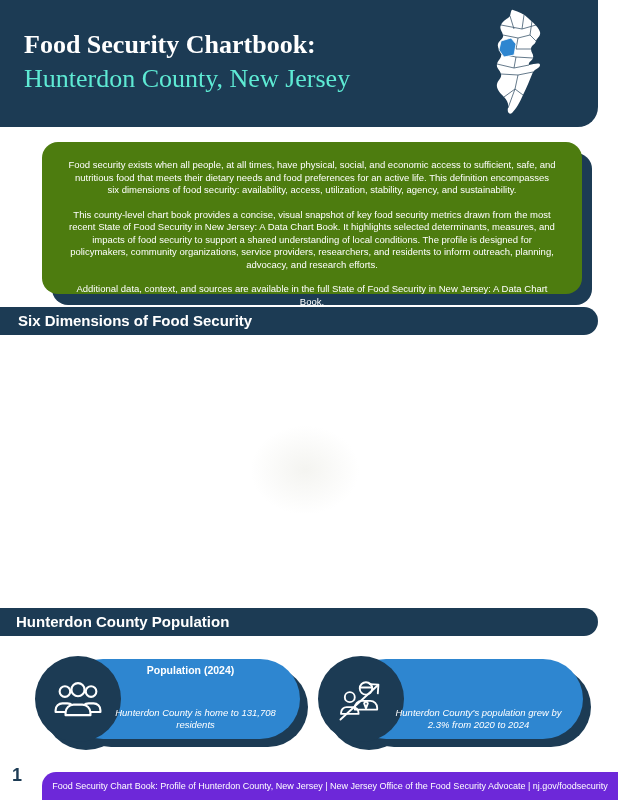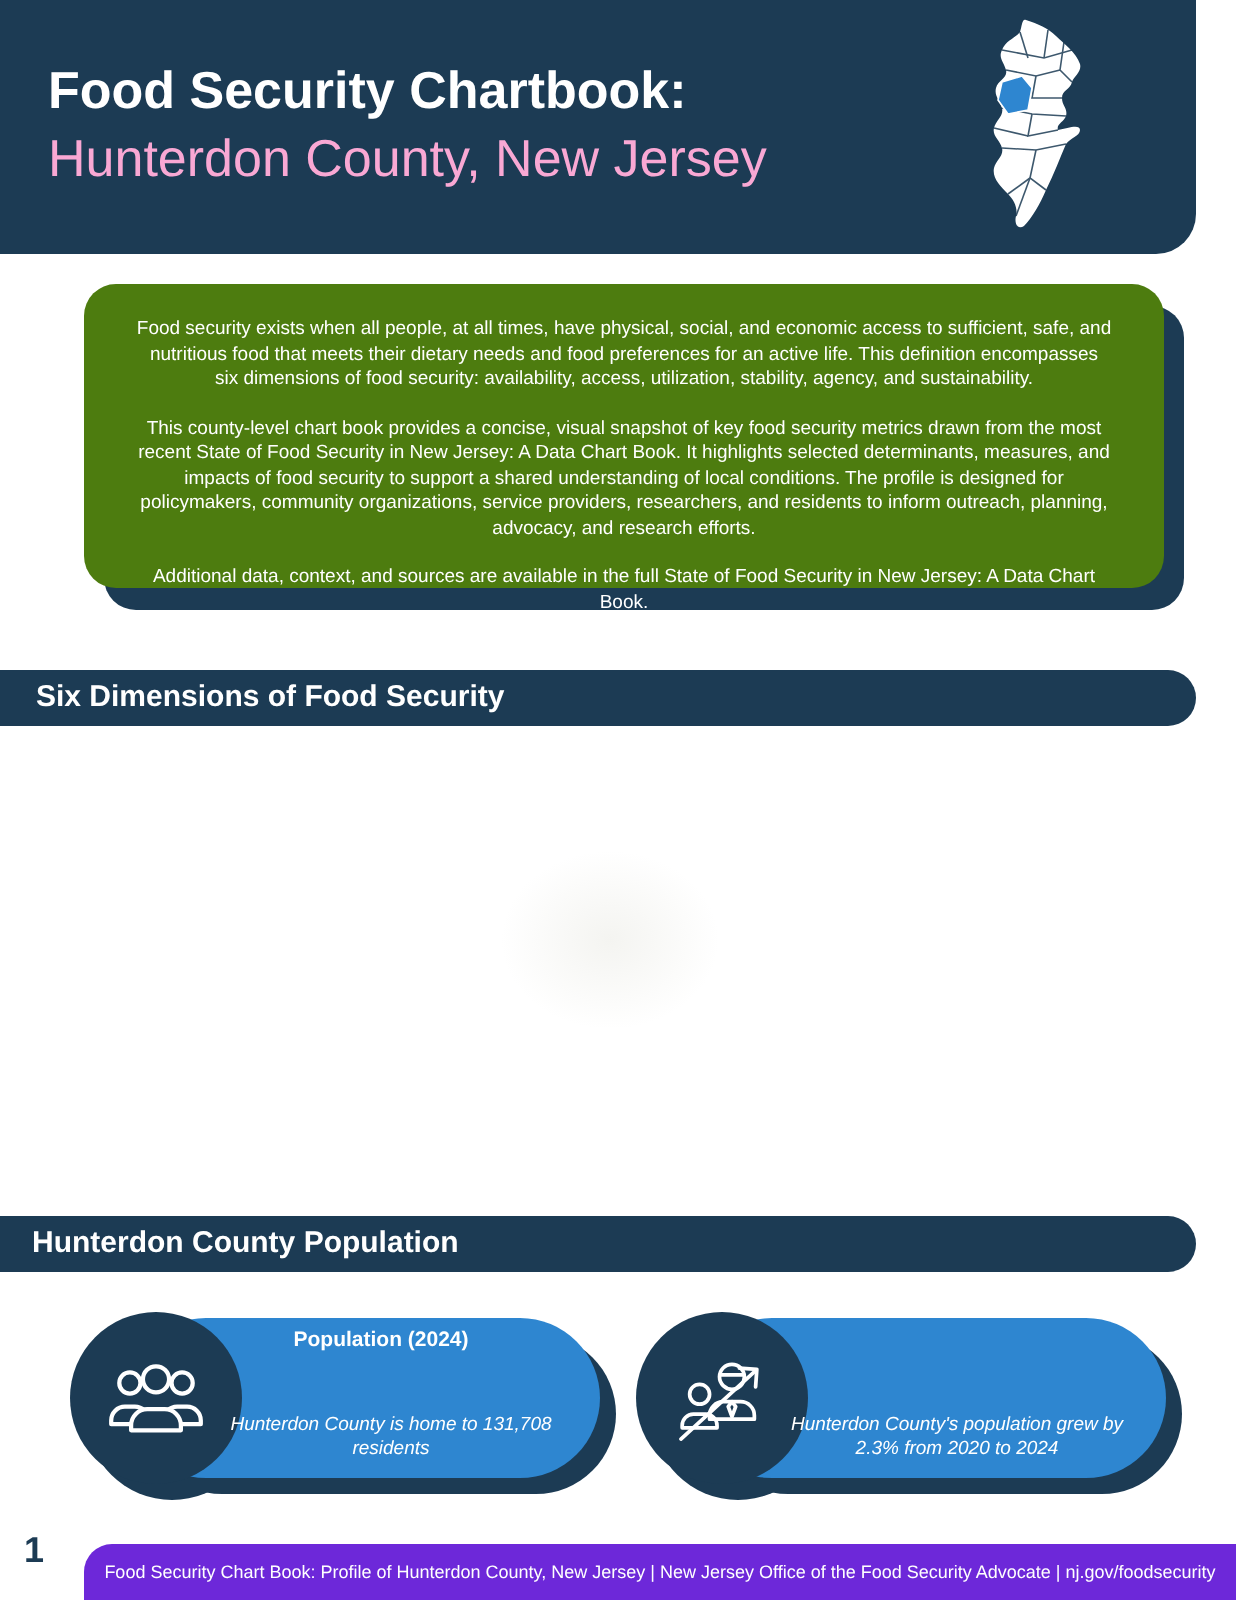--- a/index.html
+++ b/index.html
@@ -3,48 +3,48 @@
 <meta charset="utf-8">
 <style>
   html,body{margin:0;padding:0;background:#fff;}
   .page{
     position:relative;width:618px;height:800px;overflow:hidden;
     background:#ffffff;font-family:"Liberation Sans",sans-serif;
   }
   
   .header{
     position:absolute;left:0;top:0;width:598px;height:127px;
-    background:#1c3b54;border-radius:0 0 20px 0;
+    background:#1c3b54;border-radius:0 0 20px 0;font-family:Liberation Serif, serif;
   }
   .header-title{
     position:absolute;left:24px;top:28px;color:#ffffff;
     font-size:26px;line-height:34px;font-weight:bold;white-space:nowrap;
   }
   .header-subtitle{
-    position:absolute;left:24px;top:62px;color:#f9a8d4;
+    position:absolute;left:24px;top:62px;color:#5eead4;
     font-size:26px;line-height:34px;font-weight:normal;white-space:nowrap;
   }
   .nj-map{position:absolute;left:488px;top:5px;width:66px;height:113px;}
   
   .intro-box{
     position:absolute;left:42px;top:142px;width:540px;height:152px;
     background:#4d7c0f;border-radius:16px;
     box-shadow:10px 11px 0 #1c3b54;
     box-sizing:border-box;padding:17px 26px 0 26px;
     color:#ffffff;font-size:9.5px;line-height:12.5px;text-align:center;
   }
   .intro-box p{margin:0 0 12px 0;}
   
   .banner{
     position:absolute;left:0;width:598px;height:28px;
     background:#1c3b54;border-radius:0 14px 14px 0;
     color:#ffffff;font-size:15px;font-weight:bold;line-height:28px;
     padding-left:16px;box-sizing:border-box;
   }
-  .banner-six{top:335px;padding-left:18px;}
+  .banner-six{top:307px;padding-left:18px;}
   .banner-pop{top:608px;}
   
   .ghost{
     position:absolute;left:250px;top:425px;width:110px;height:90px;
     background:radial-gradient(ellipse at center,rgba(205,205,190,0.22),rgba(205,205,190,0) 70%);
   }
   
   .card{
     position:absolute;top:655px;width:265px;height:88px;
     filter:drop-shadow(8px 8px 0 #1c3b54);

